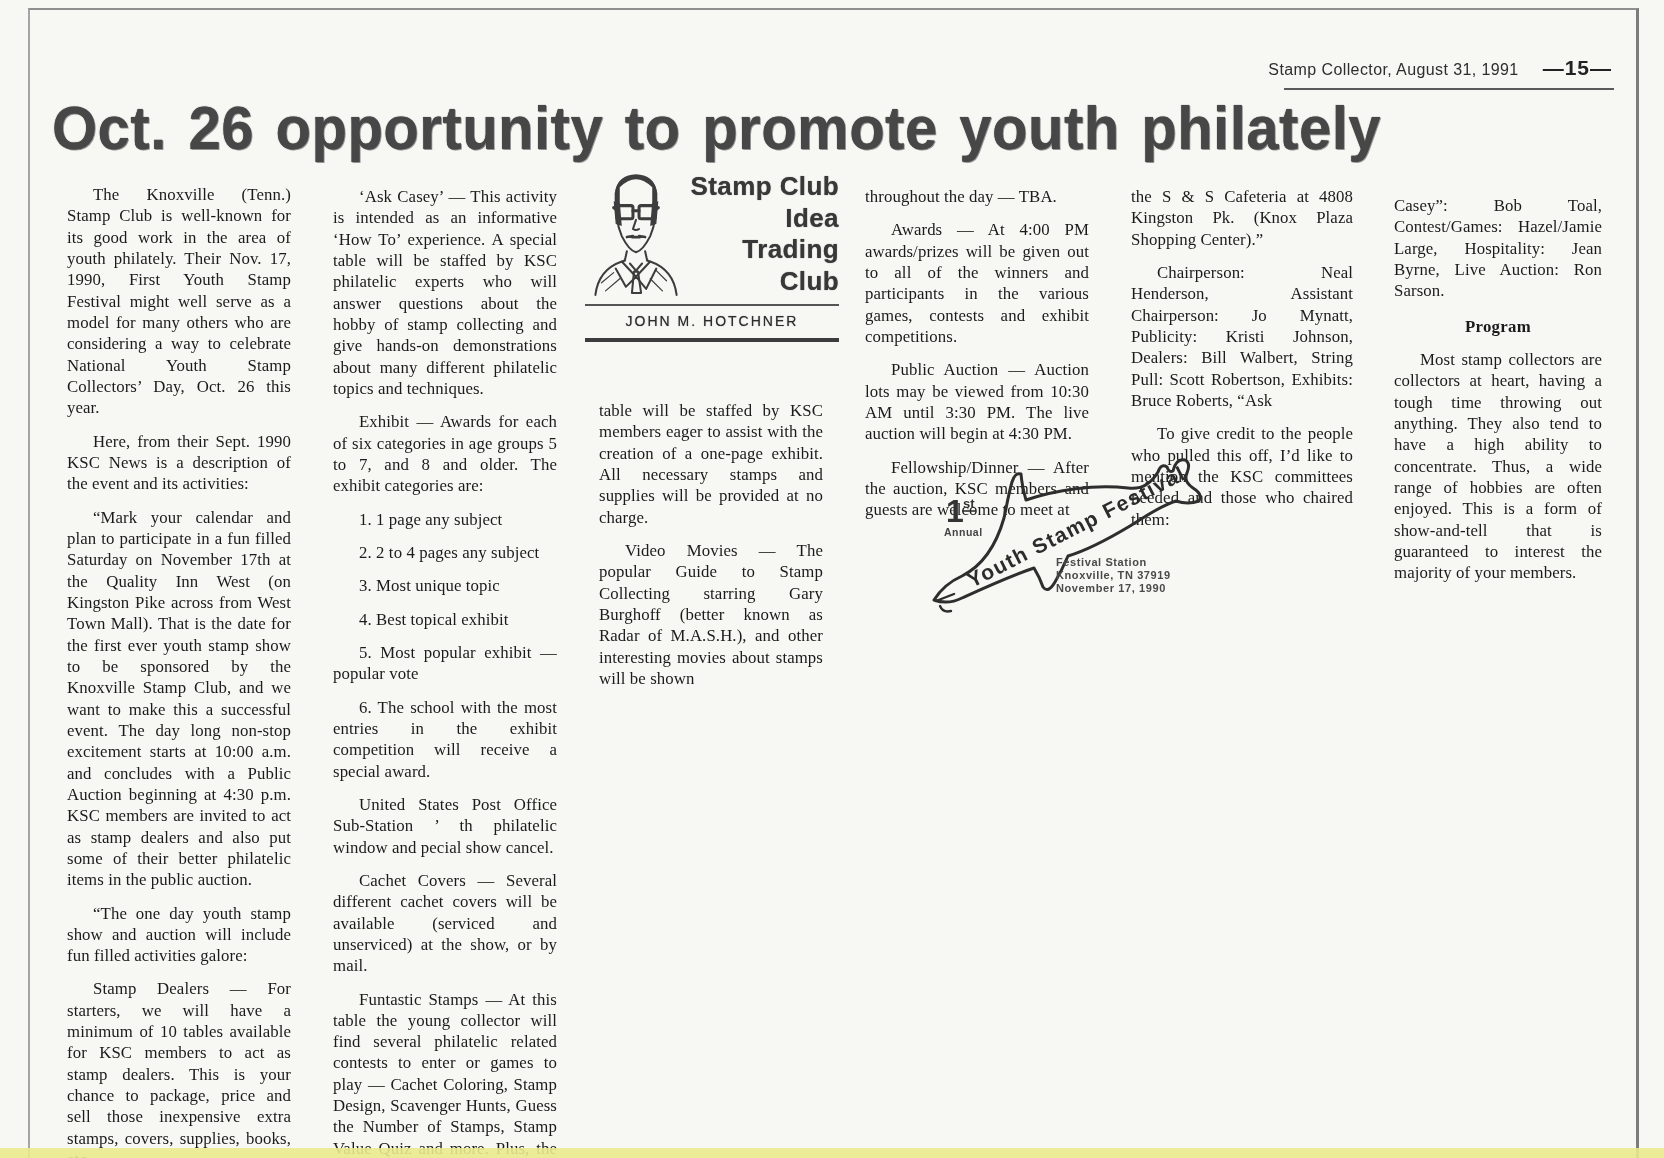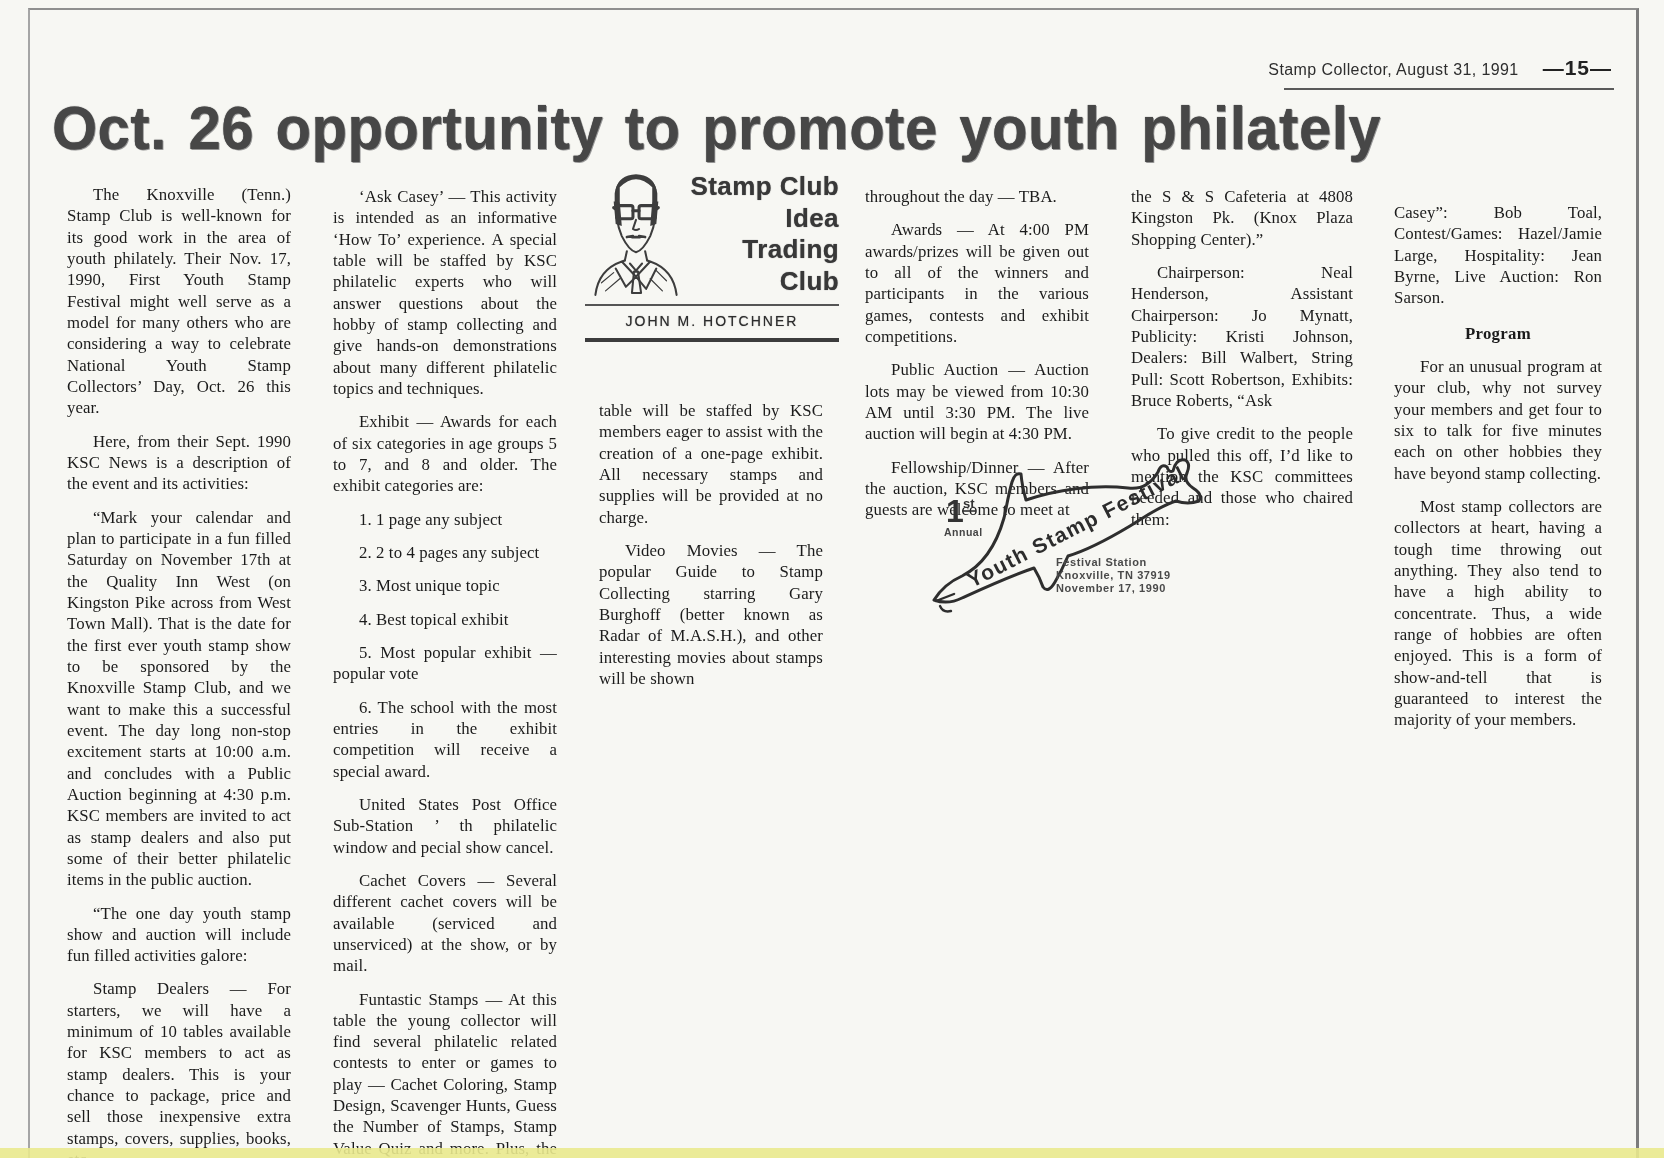--- a/index.html
+++ b/index.html
@@ -127,24 +127,23 @@
       <p><span class="it">Public Auction</span><span> — Auction lots may be viewed from 10:30 AM until 3:30 PM. The live auction will begin at 4:30 PM.</span></p>
       <p><span class="it">Fellowship/Dinner</span><span> — After the auction, KSC members and guests are welcome to meet at</span></p>
     </div>
 
   <div class="col" style="left:1119px;top:174px;width:246px">
       <p class="noind"><span>the S &amp; S Cafeteria at 4808 Kingston Pk. (Knox Plaza Shopping Center).”</span></p>
       <p><span>Chairperson: Neal Henderson, Assistant Chairperson: Jo Mynatt, Publicity: Kristi Johnson, Dealers: Bill Walbert, String Pull: Scott Robertson, Exhibits: Bruce Roberts, “Ask</span></p>
       <p><span>To give credit to the people who pulled this off, I’d like to mention the KSC committees needed and those who chaired them:</span></p>
     </div>
 
-  <div class="col" style="left:1382px;top:190px;width:232px">
+  <div class="col" style="left:1382px;top:183px;width:232px">
       <p class="noind"><span>Casey”: Bob Toal, Contest/Games: Hazel/Jamie Large, Hospitality: Jean Byrne, Live Auction: Ron Sarson.</span></p>
       <p class="hd"><span>Program</span></p>
-      <p><span>For an unusual program at your club, why not survey your members and get four to six to talk for five minutes each on other hobbies they have beyond stamp collecting.</span></p>
       <p><span>Most stamp collectors are collectors at heart, having a tough time throwing out anything. They also tend to have a high ability to concentrate. Thus, a wide range of hobbies are often enjoyed. This is a form of show-and-tell that is guaranteed to interest the majority of your members.</span></p>
     </div>
 
   <svg class="logo" width="302" height="198" viewBox="0 0 302 198">
     <g fill="none" stroke="#2e2e2e" stroke-width="3" stroke-linejoin="round" stroke-linecap="round">
       <path d="M18,152
            Q28,136 46,128
            C66,118 80,98 88,70
            C90,62 92,48 96,34
            Q99,24 105,26

